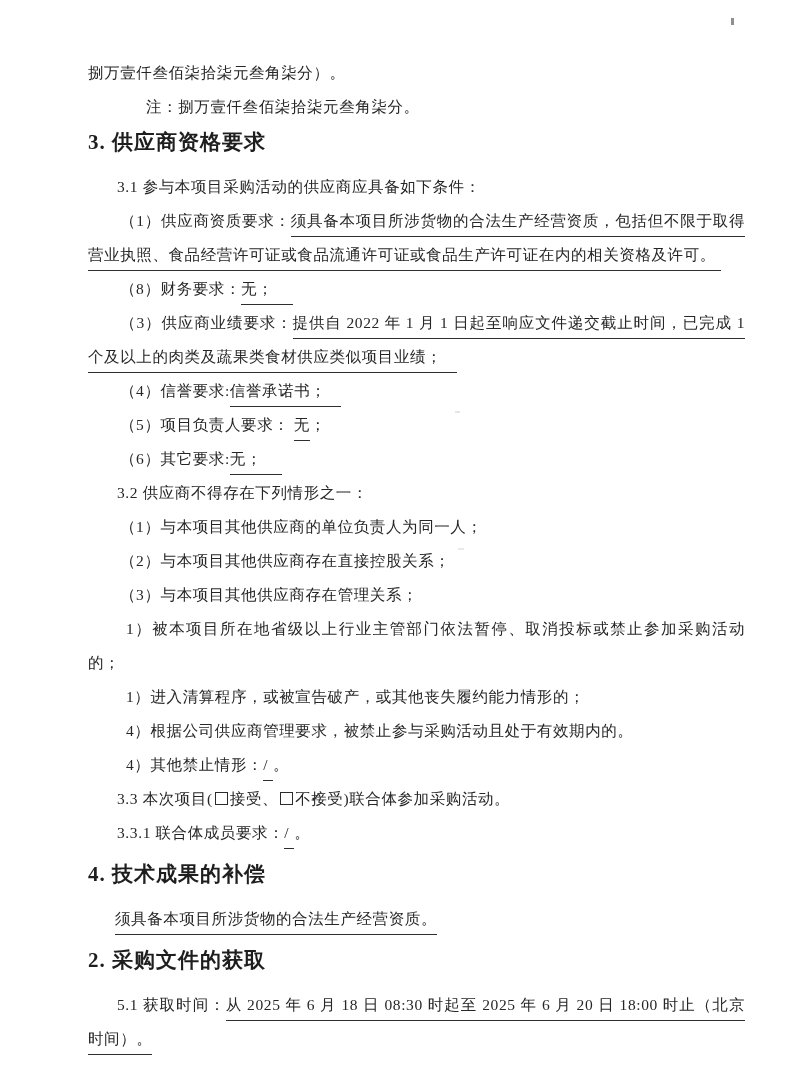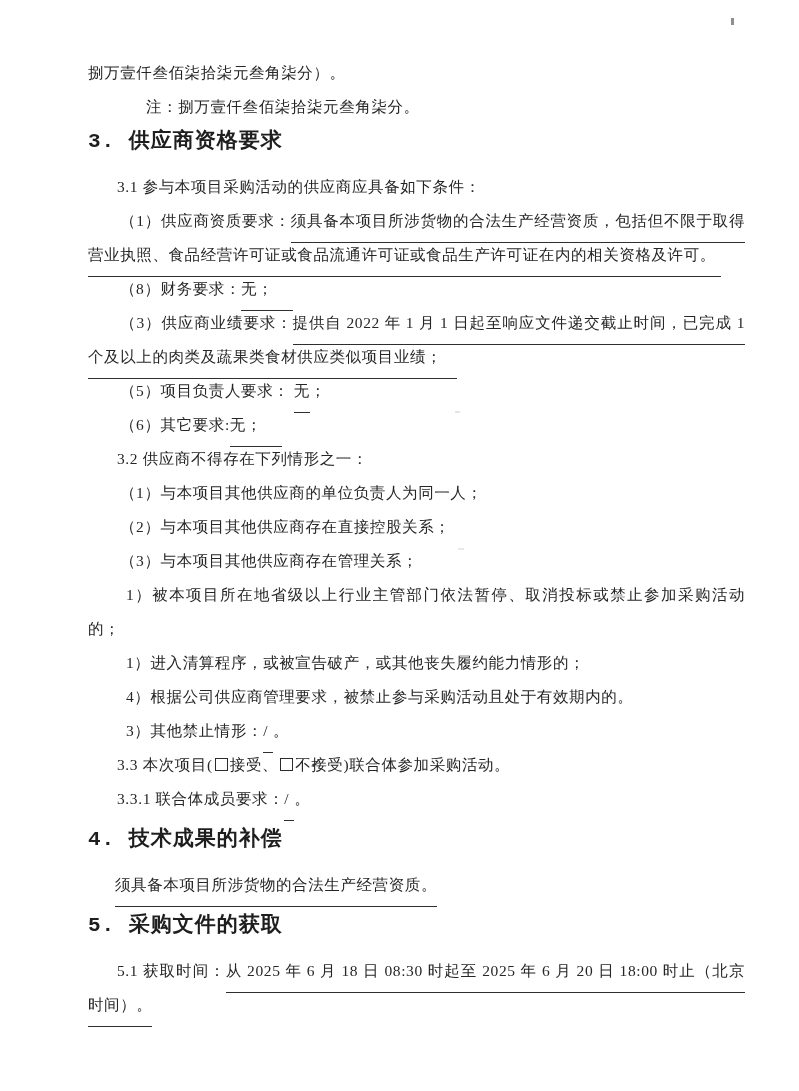--- a/index.html
+++ b/index.html
@@ -19,34 +19,34 @@
   p.line {
     line-height:34px;
     text-align:justify;
   }
   .ind-note { text-indent:58px; }
   .ind-sub  { text-indent:29px; }
   .ind-item { text-indent:32px; }
   .ind-num  { text-indent:38px; }
   .ind-body { text-indent:27px; }
   h2.heading {
-    font-family:Liberation Mono, monospace;
+    font-family:Liberation Serif, serif;
     font-weight:bold;
     font-size:21px;
     letter-spacing:1px;
     color:#1e1e1e;
     line-height:44px;
   }
   .h3 { margin-top:-4px; }
   .h4 { margin-top:2px; }
   .h5 { margin-top:2px; }
   .after-heading { margin-top:6px; }
   .u {
     border-bottom:1.5px solid #2e2e2e;
-    padding-bottom:13px;
+    padding-bottom:7px;
   }
   .tail-lg { padding-right:20px; }
   .tail-md { padding-right:15px; }
   .tail-sm { padding-right:5px; }
   .cb {
     display:inline-block;
     width:13px; height:13px;
     border:1.5px solid #2b2b2b;
     vertical-align:-1px;
     margin:0 2px;
@@ -82,42 +82,43 @@
   <h2 class="heading h3">3. 供应商资格要求</h2>
 
   <p class="line ind-sub after-heading">3.1 参与本项目采购活动的供应商应具备如下条件：</p>
 
   <p class="line ind-item"><span>（1）供应商资质要求：</span><span class="u tail-sm">须具备本项目所涉货物的合法生产经营资质，包括但不限于取得营业执照、食品经营许可证或食品流通许可证或食品生产许可证在内的相关资格及许可。</span><span></span></p>
 
   <p class="line ind-item"><span>（8）财务要求：</span><span class="u tail-lg">无；</span><span></span></p>
 
   <p class="line ind-item"><span>（3）供应商业绩要求：</span><span class="u tail-md">提供自 2022 年 1 月 1 日起至响应文件递交截止时间，已完成 1 个及以上的肉类及蔬果类食材供应类似项目业绩；</span><span></span></p>
 
+  <p class="line ind-item"><span>（4）信誉要求:</span><span class="u tail-md">信誉承诺书；</span><span></span></p>
 
   <p class="line ind-item"><span>（5）项目负责人要求： </span><span class="u">无</span><span>；</span></p>
 
   <p class="line ind-item"><span>（6）其它要求:</span><span class="u tail-lg">无；</span><span></span></p>
 
   <p class="line ind-sub">3.2 供应商不得存在下列情形之一：</p>
 
   <p class="line ind-item">（1）与本项目其他供应商的单位负责人为同一人；</p>
   <p class="line ind-item">（2）与本项目其他供应商存在直接控股关系；</p>
   <p class="line ind-item">（3）与本项目其他供应商存在管理关系；</p>
 
   <p class="line ind-num">1）被本项目所在地省级以上行业主管部门依法暂停、取消投标或禁止参加采购活动的；</p>
   <p class="line ind-num">1）进入清算程序，或被宣告破产，或其他丧失履约能力情形的；</p>
   <p class="line ind-num">4）根据公司供应商管理要求，被禁止参与采购活动且处于有效期内的。</p>
 
-  <p class="line ind-num"><span>3）其他禁止情形：</span><span class="u tail-sm">/</span><span>。</span></p>
+  <p class="line ind-num"><span>4）其他禁止情形：</span><span class="u tail-sm">/</span><span>。</span></p>
 
   <p class="line ind-sub"><span>3.3 本次项目(</span><span class="cb"></span><span>接受、</span><span class="cb"><span class="mark">✓</span></span><span>不接受)联合体参加采购活动。</span></p>
 
   <p class="line ind-sub"><span>3.3.1 联合体成员要求：</span><span class="u tail-sm">/</span><span>。</span></p>
 
   <h2 class="heading h4">4. 技术成果的补偿</h2>
 
   <p class="line ind-body after-heading"><span class="u">须具备本项目所涉货物的合法生产经营资质。</span></p>
 
-  <h2 class="heading h5">5. 采购文件的获取</h2>
+  <h2 class="heading h5">2. 采购文件的获取</h2>
 
   <p class="line ind-sub after-heading"><span>5.1 获取时间：</span><span class="u">从 2025 年 6 月 18 日 08:30 时起至 2025 年 6 月 20 日 18:00 时止（北京时间）。</span></p>
 
 </div>
 
 </body></html>

